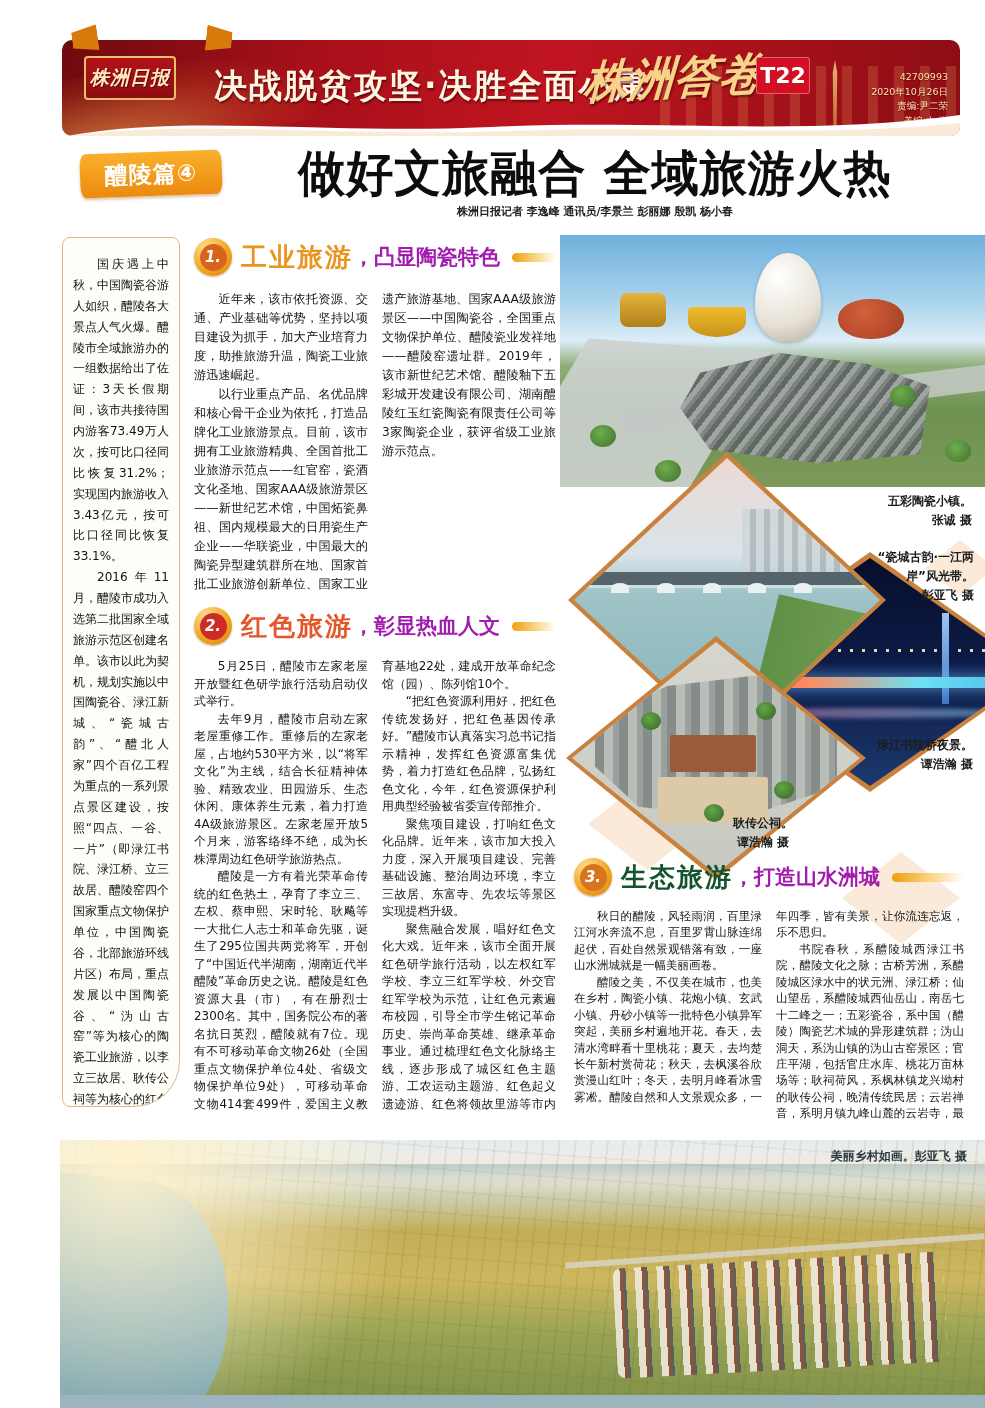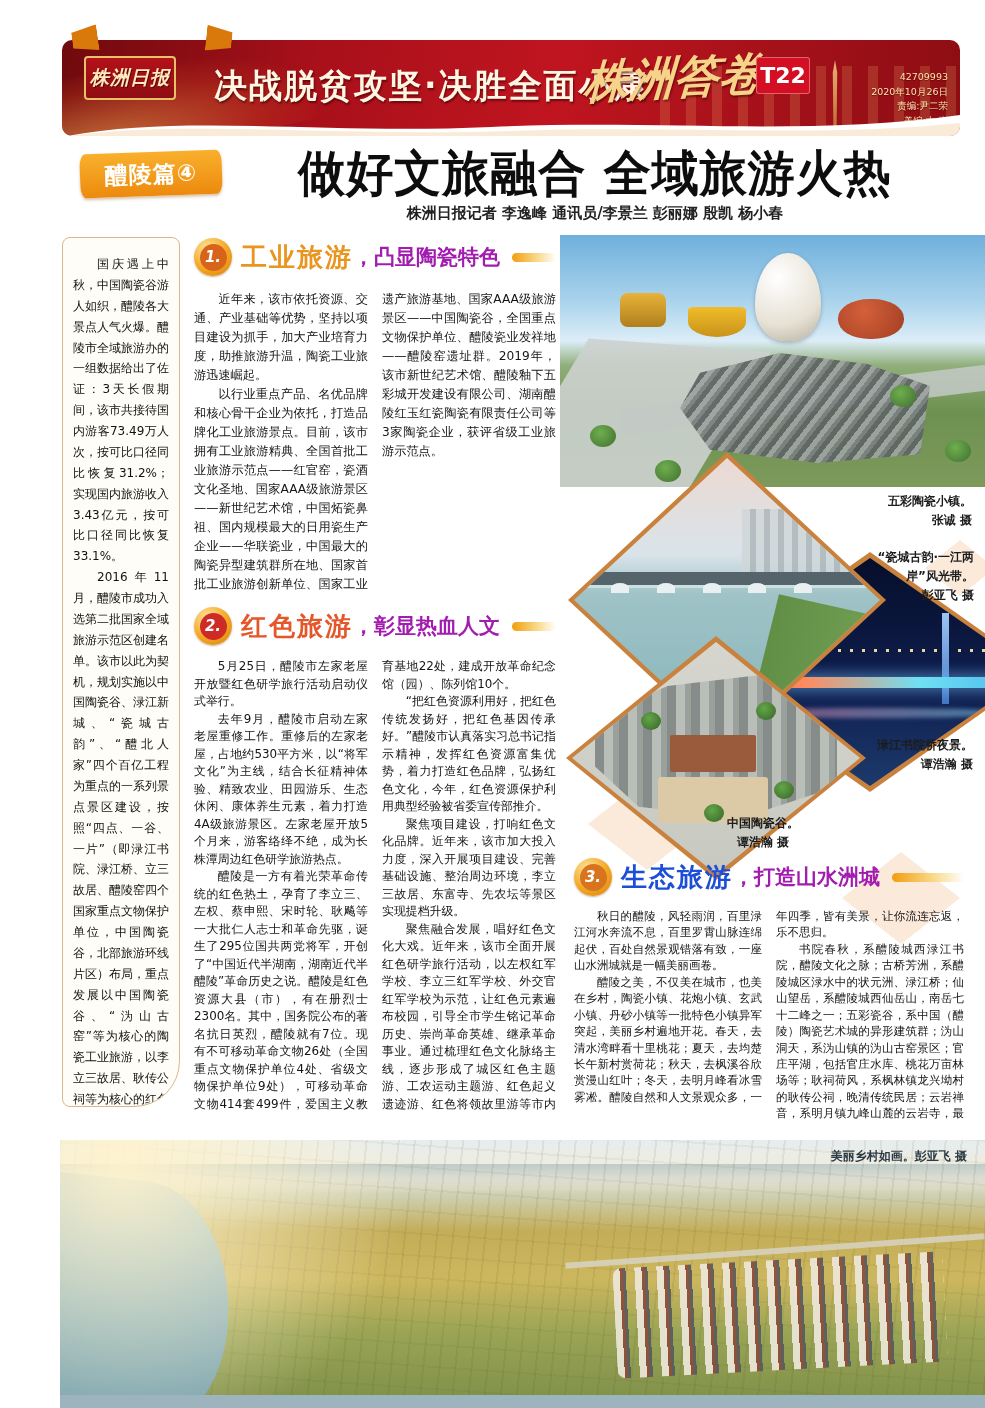--- a/index.html
+++ b/index.html
@@ -36,21 +36,21 @@
   .ribbon { position:absolute; left:80px; top:152px; width:142px; height:44px;
     background:linear-gradient(#f9b02c,#ec8a0e); border-radius:6px/12px; transform:rotate(-2deg);
     display:flex; align-items:center; justify-content:center; color:#fff; font-size:23px; font-weight:900;
     letter-spacing:1px; box-shadow:0 2px 3px rgba(150,80,0,.35); z-index:3; }
   .ribbon-tail { position:absolute; top:26px; width:26px; height:26px; background:#d9790b; z-index:2; }
   .ribbon-tail.l { left:72px; clip-path:polygon(0 20%,100% 0,100% 100%,0 80%); transform:rotate(-8deg); }
   .ribbon-tail.r { left:206px; clip-path:polygon(0 0,100% 20%,100% 80%,0 100%); transform:rotate(6deg); }
   .headline { position:absolute; left:238px; top:142px; width:714px; text-align:center;
     font-size:47px; font-weight:900; letter-spacing:1px; color:#0d0d0d; transform:scaleY(1.04); }
   .byline { position:absolute; left:238px; top:204px; width:714px; text-align:center;
-    font-size:15px; font-weight:bold; color:#222; }
+    font-size:11px; font-weight:bold; color:#222; }
 
   
   .sidebar { position:absolute; left:62px; top:237px; width:118px; height:870px;
     border:1px solid #d9b98c; background:#fffdf7; border-radius:8px 8px 46px 8px; padding:16px 10px;
     font-size:12px; line-height:1.74; text-align:justify; color:#111; overflow:hidden; }
   .sidebar p { text-indent:2em; }
 
   
   .sec-head { position:absolute; display:flex; align-items:center; z-index:4; }
   .badge { width:38px; height:38px; border-radius:50%; flex:0 0 38px;
@@ -277,29 +277,29 @@
 </div>
 <div class="caption" style="left:852px; top:548px; width:122px;">
   <span>“瓷城古韵·一江两岸”风光带。</span>
   <span class="credit">彭亚飞 摄</span>
 </div>
 <div class="caption" style="left:845px; top:736px; width:128px;">
   <span>渌江书院桥夜景。</span>
   <span class="credit">谭浩瀚 摄</span>
 </div>
 <div class="caption" style="left:698px; top:814px; width:130px; text-align:center;">
-  <span>中国陶瓷谷。</span>
+  <span>耿传公祠。</span>
   <span class="credit">谭浩瀚 摄</span>
 </div>
 
 <div class="sec-head" style="left:574px; top:858px; width:390px;">
   <div class="badge">
     <div class="badge-core" style="background:#d8741d;">3.</div>
   </div>
-  <span class="sec-title" style="color:#1d4ed8;">生态旅游</span>
+  <span class="sec-title" style="color:#14532d;">生态旅游</span>
     <span class="sec-sub">，打造山水洲城</span>
   <div class="sec-rule"></div>
 </div>
 <div class="sec-body body3">
   <p>秋日的醴陵，风轻雨润，百里渌江河水奔流不息，百里罗霄山脉连绵起伏，百处自然景观错落有致，一座山水洲城就是一幅美丽画卷。</p>
   <p>醴陵之美，不仅美在城市，也美在乡村，陶瓷小镇、花炮小镇、玄武小镇、丹砂小镇等一批特色小镇异军突起，美丽乡村遍地开花。春天，去清水湾畔看十里桃花；夏天，去均楚长午新村赏荷花；秋天，去枫溪谷欣赏漫山红叶；冬天，去明月峰看冰雪雾凇。醴陵自然和人文景观众多，一年四季，皆有美景，让你流连忘返，乐不思归。</p>
   <p>书院春秋，系醴陵城西渌江书院，醴陵文化之脉；古桥芳洲，系醴陵城区渌水中的状元洲、渌江桥；仙山望岳，系醴陵城西仙岳山，南岳七十二峰之一；五彩瓷谷，系中国（醴陵）陶瓷艺术城的异形建筑群；沩山洞天，系沩山镇的沩山古窑景区；官庄平湖，包括官庄水库、桃花万亩林场等；耿祠荷风，系枫林镇龙兴坳村的耿传公祠，晚清传统民居；云岩禅音，系明月镇九峰山麓的云岩寺，最早唐代所建。醴陵新八景，是大美醴陵的精华，成为省内游客的网红打卡点。</p>
 
 </div>
 

